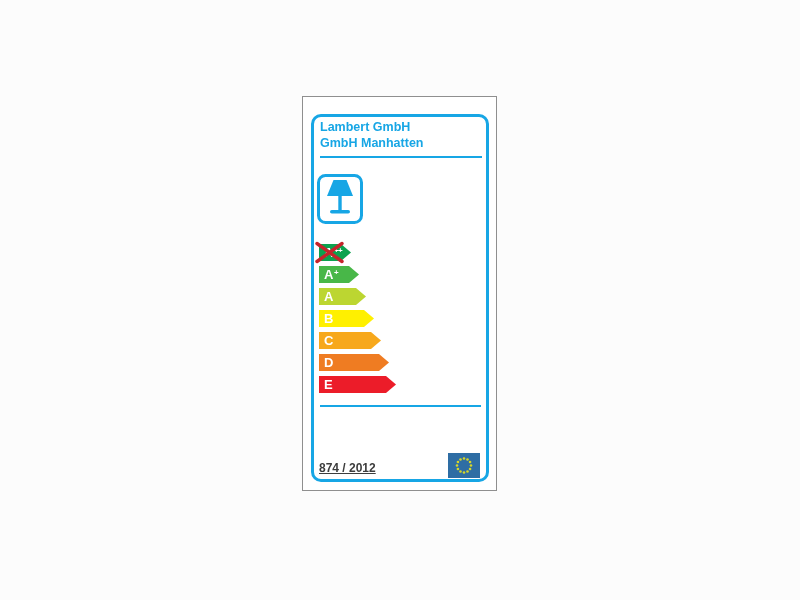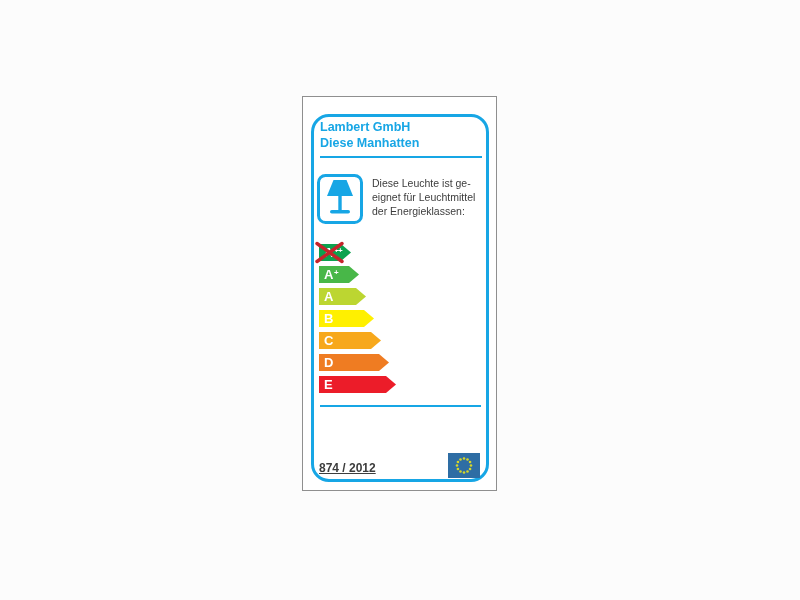--- a/index.html
+++ b/index.html
@@ -14,21 +14,21 @@
   html,body{margin:0;padding:0;}
   body{font-family:"Liberation Sans", sans-serif; background:var(--page-bg);}
   .stage{position:relative;width:800px;height:600px;background:var(--page-bg);overflow:hidden;}
 
   .label-card{
     position:absolute;left:302px;top:96px;width:195px;height:395px;
     background:#ffffff;border:1px solid var(--frame-gray);box-sizing:border-box;
   }
   .blue-frame{
     position:absolute;left:8px;top:17px;width:178px;height:368px;
-    border:3px solid var(--accent);border-radius:18px;box-sizing:border-box;
+    border:3px solid var(--accent);border-radius:10px;box-sizing:border-box;
     background:#ffffff;
     padding-left:28px;
   }
   .hdr{
     position:absolute;left:6px;top:3px;
     color:var(--accent);font-weight:bold;font-size:12.5px;line-height:15.5px;
     white-space:nowrap;
   }
   .divider{
     position:absolute;height:1.6px;background:var(--accent);
@@ -62,37 +62,32 @@
 </style>
 </head>
 <body>
 
 <div class="stage">
   <div class="label-card">
     <div class="blue-frame">
 
       <div class="hdr">
         <div>Lambert GmbH</div>
-        <div>Diese Manhatten</div>
+        <div>GmbH Manhatten</div>
       </div>
 
       <div class="divider d1"></div>
 
       <svg class="lamp-box" viewBox="0 0 46 50">
         <rect x="1.5" y="1.5" width="43" height="47" rx="7" fill="none" stroke="var(--accent)" stroke-width="3"></rect>
         <polygon points="16.5,6 29.5,6 36,22 10,22" fill="var(--accent)"></polygon>
         <rect x="21.3" y="22" width="3.4" height="14.5" fill="var(--accent)"></rect>
         <rect x="13" y="36" width="20" height="3.6" rx="1.8" fill="var(--accent)"></rect>
       </svg>
 
-      <div class="desc">
-        <div>Diese Leuchte ist ge-</div>
-        <div>eignet für Leuchtmittel</div>
-        <div>der Energieklassen:</div>
-      </div>
 
       <div class="ladder">
         <div class="row-wrap">
           <div class="arrow-row" style="width: 32px; background: rgb(12, 162, 79);"><span class="letter">A</span><span class="sup">++</span></div>
           <svg class="x-overlay" viewBox="0 0 30 23" style="display: block;">
               <line x1="2" y1="2.5" x2="27" y2="20.5" stroke="var(--cross-red)" stroke-width="3.4" stroke-linecap="round"></line>
               <line x1="27" y1="2.5" x2="2" y2="20.5" stroke="var(--cross-red)" stroke-width="3.4" stroke-linecap="round"></line>
             </svg>
         </div>
         <div class="row-wrap">

